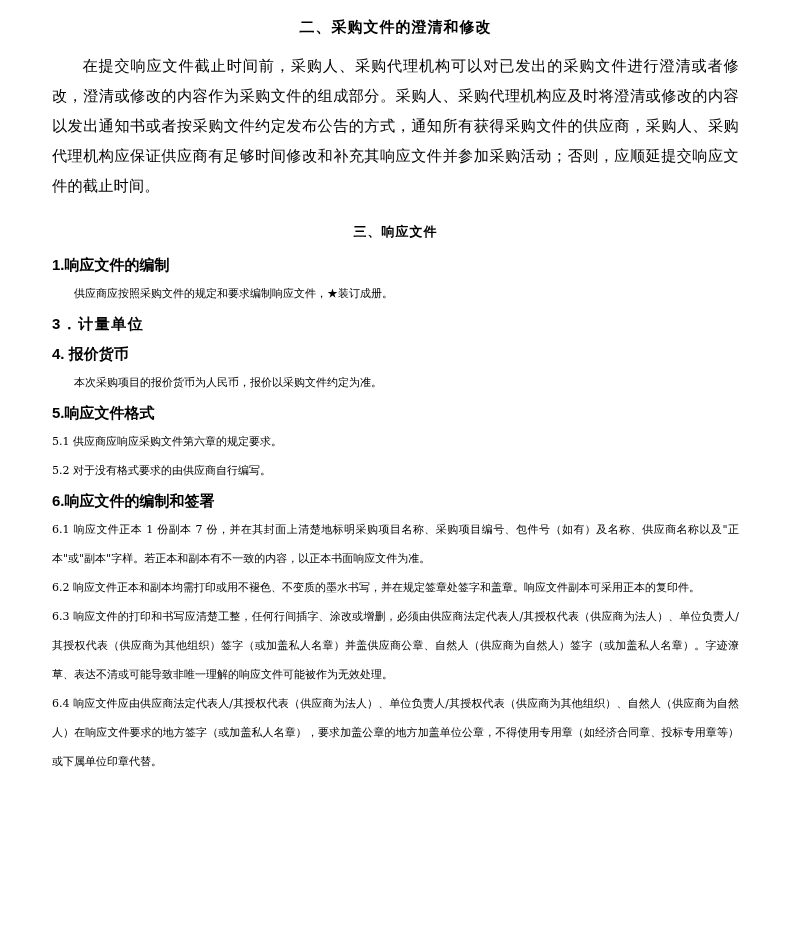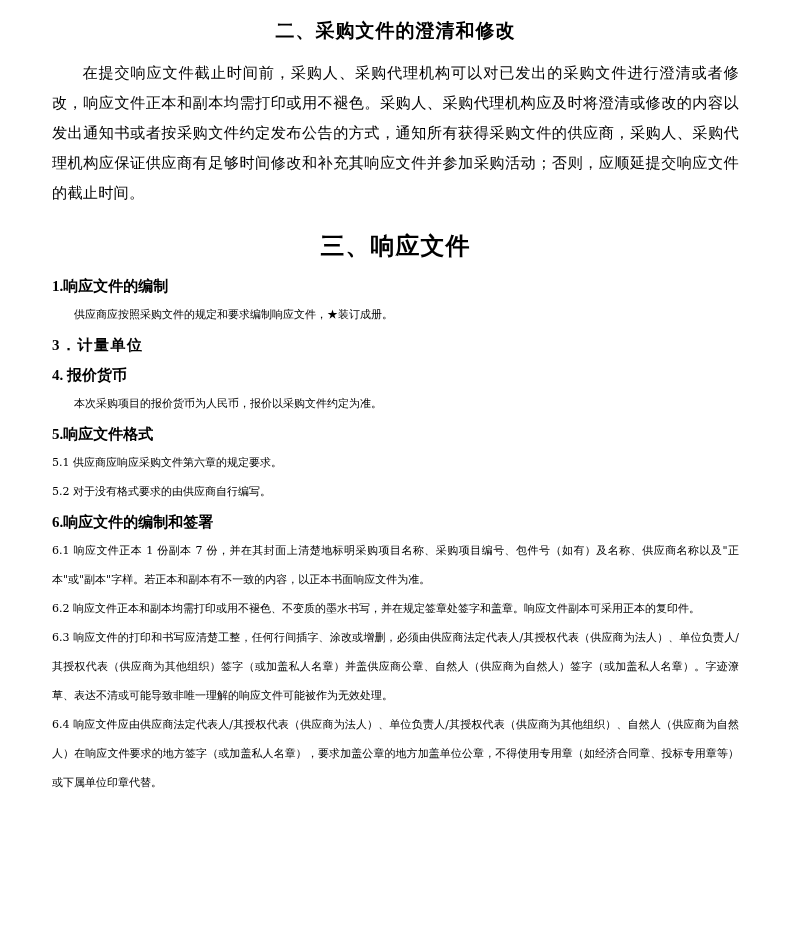--- a/index.html
+++ b/index.html
@@ -16,29 +16,29 @@
   }
   .page {
     width: 787px;
     height: 948px;
     box-sizing: border-box;
     padding: 10px 48px 0 52px;
     position: relative;
   }
   .heading {
     text-align: center;
-    font-size: 19px;
+    font-size: 15px;
     font-weight: bold;
     letter-spacing: 1px;
     margin: 8px 0 14px 0;
     font-family: "DejaVu Sans", "Liberation Sans", sans-serif;
   }
   .heading2 {
     text-align: center;
-    font-size: 24px;
+    font-size: 13px;
     font-weight: bold;
     letter-spacing: 1px;
     margin: 22px 0 10px 0;
     font-family: "DejaVu Sans", "Liberation Sans", sans-serif;
   }
   p.body {
     font-size: 15.2px;
     line-height: 30px;
     margin: 0;
     text-align: justify;
@@ -46,21 +46,21 @@
     letter-spacing: 0.2px;
   }
   p.indent2 {
     text-indent: 2em;
   }
   .sec-title {
     font-size: 15px;
     font-weight: bold;
     line-height: 28px;
     margin: 2px 0 0 0;
-    font-family: Liberation Serif, serif;
+    font-family: Liberation Sans, sans-serif;
     letter-spacing: 0px;
   }
   .sec-title.spaced {
     letter-spacing: 1.5px;
   }
   .sub {
     font-size: 11px;
     line-height: 29px;
     margin: 0;
     text-align: justify;
@@ -70,21 +70,21 @@
     margin-bottom: 0px;
   }
 </style>
 </head>
 <body>
 
 <div class="page">
 
   <div class="heading">二、采购文件的澄清和修改</div>
 
-  <p class="body indent2">在提交响应文件截止时间前，采购人、采购代理机构可以对已发出的采购文件进行澄清或者修改，响应文件正本和副本均需打印或用不褪色。采购人、采购代理机构应及时将澄清或修改的内容以发出通知书或者按采购文件约定发布公告的方式，通知所有获得采购文件的供应商，采购人、采购代理机构应保证供应商有足够时间修改和补充其响应文件并参加采购活动；否则，应顺延提交响应文件的截止时间。</p>
+  <p class="body indent2">在提交响应文件截止时间前，采购人、采购代理机构可以对已发出的采购文件进行澄清或者修改，澄清或修改的内容作为采购文件的组成部分。采购人、采购代理机构应及时将澄清或修改的内容以发出通知书或者按采购文件约定发布公告的方式，通知所有获得采购文件的供应商，采购人、采购代理机构应保证供应商有足够时间修改和补充其响应文件并参加采购活动；否则，应顺延提交响应文件的截止时间。</p>
 
   <div class="heading2">三、响应文件</div>
 
   <div class="block">
     <div class="sec-title">1.响应文件的编制</div>
     <p class="sub indent2">供应商应按照采购文件的规定和要求编制响应文件，★装订成册。</p>
   </div>
 
 
   <div class="block">

